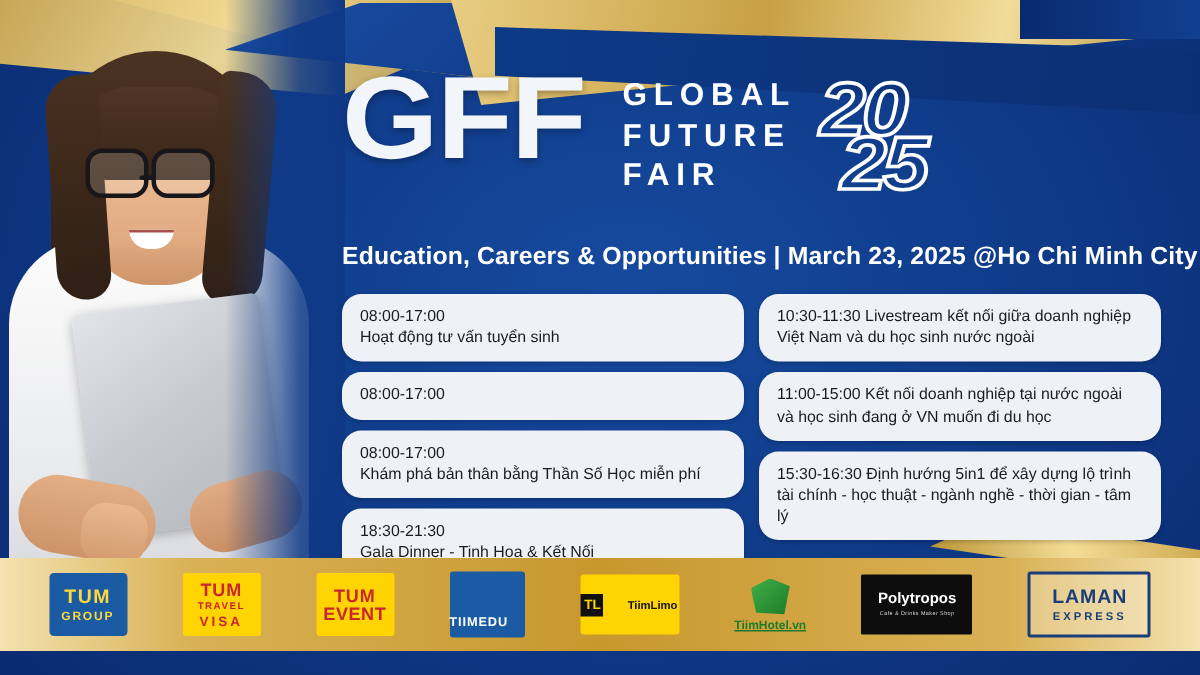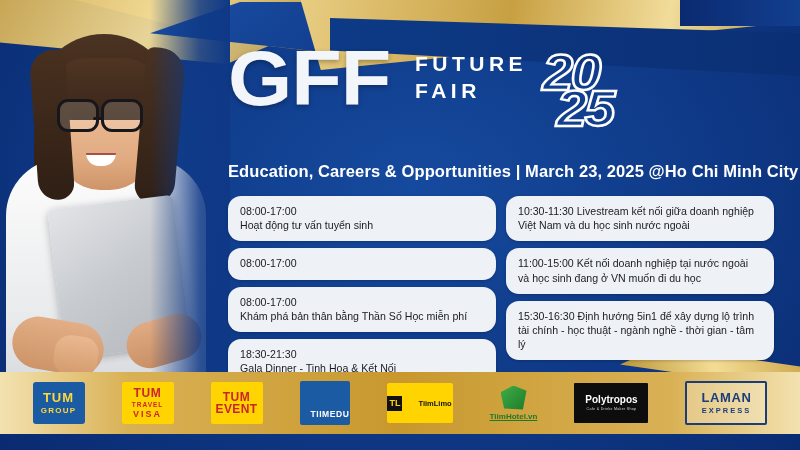--- a/index.html
+++ b/index.html
@@ -221,21 +221,21 @@
 
   .lg-tum-event{
     width:52px;height:42px;background:#ffd400;border-radius:2px;
     flex-direction:column;color:#c9262c;font-weight:700;
   }
   .lg-tum-event .a{font-size:12px;letter-spacing:.6px;line-height:1;}
   .lg-tum-event .b{font-size:12px;letter-spacing:.4px;line-height:1.05;}
 
   .lg-tiimedu{
     width:50px;height:44px;background:#1b5ba4;border-radius:2px;
-    align-items:flex-end;justify-content:flex-end;padding-bottom:6px;box-sizing:border-box;
+    align-items:flex-end;justify-content:flex-start;padding-bottom:6px;box-sizing:border-box;
   }
   .lg-tiimedu span{color:#fff;font-size:8.5px;font-weight:700;letter-spacing:.6px;}
 
   .lg-tiimlimo{
     width:66px;height:40px;background:#ffd400;border-radius:2px;gap:16px;
   }
   .lg-tiimlimo .sq{
     width:15px;height:15px;background:#111;color:#ffd400;
     font-size:9px;font-weight:700;display:flex;align-items:center;justify-content:center;
   }
@@ -294,20 +294,21 @@
     <div class="ph ph-arm-r"></div>
     <div class="ph ph-arm-l"></div>
     <div class="ph ph-hand"></div>
     <div class="photo-fade"></div>
   </div>
 
   <div class="header">
     <div class="logo-row">
       <div class="gff">GFF</div>
       <div class="wordmark">
+        <div>GLOBAL</div>
         <div>FUTURE</div>
         <div>FAIR</div>
       </div>
       <div class="year">
         <span class="y20">20</span>
         <span class="y25">25</span>
       </div>
     </div>
   </div>
 

